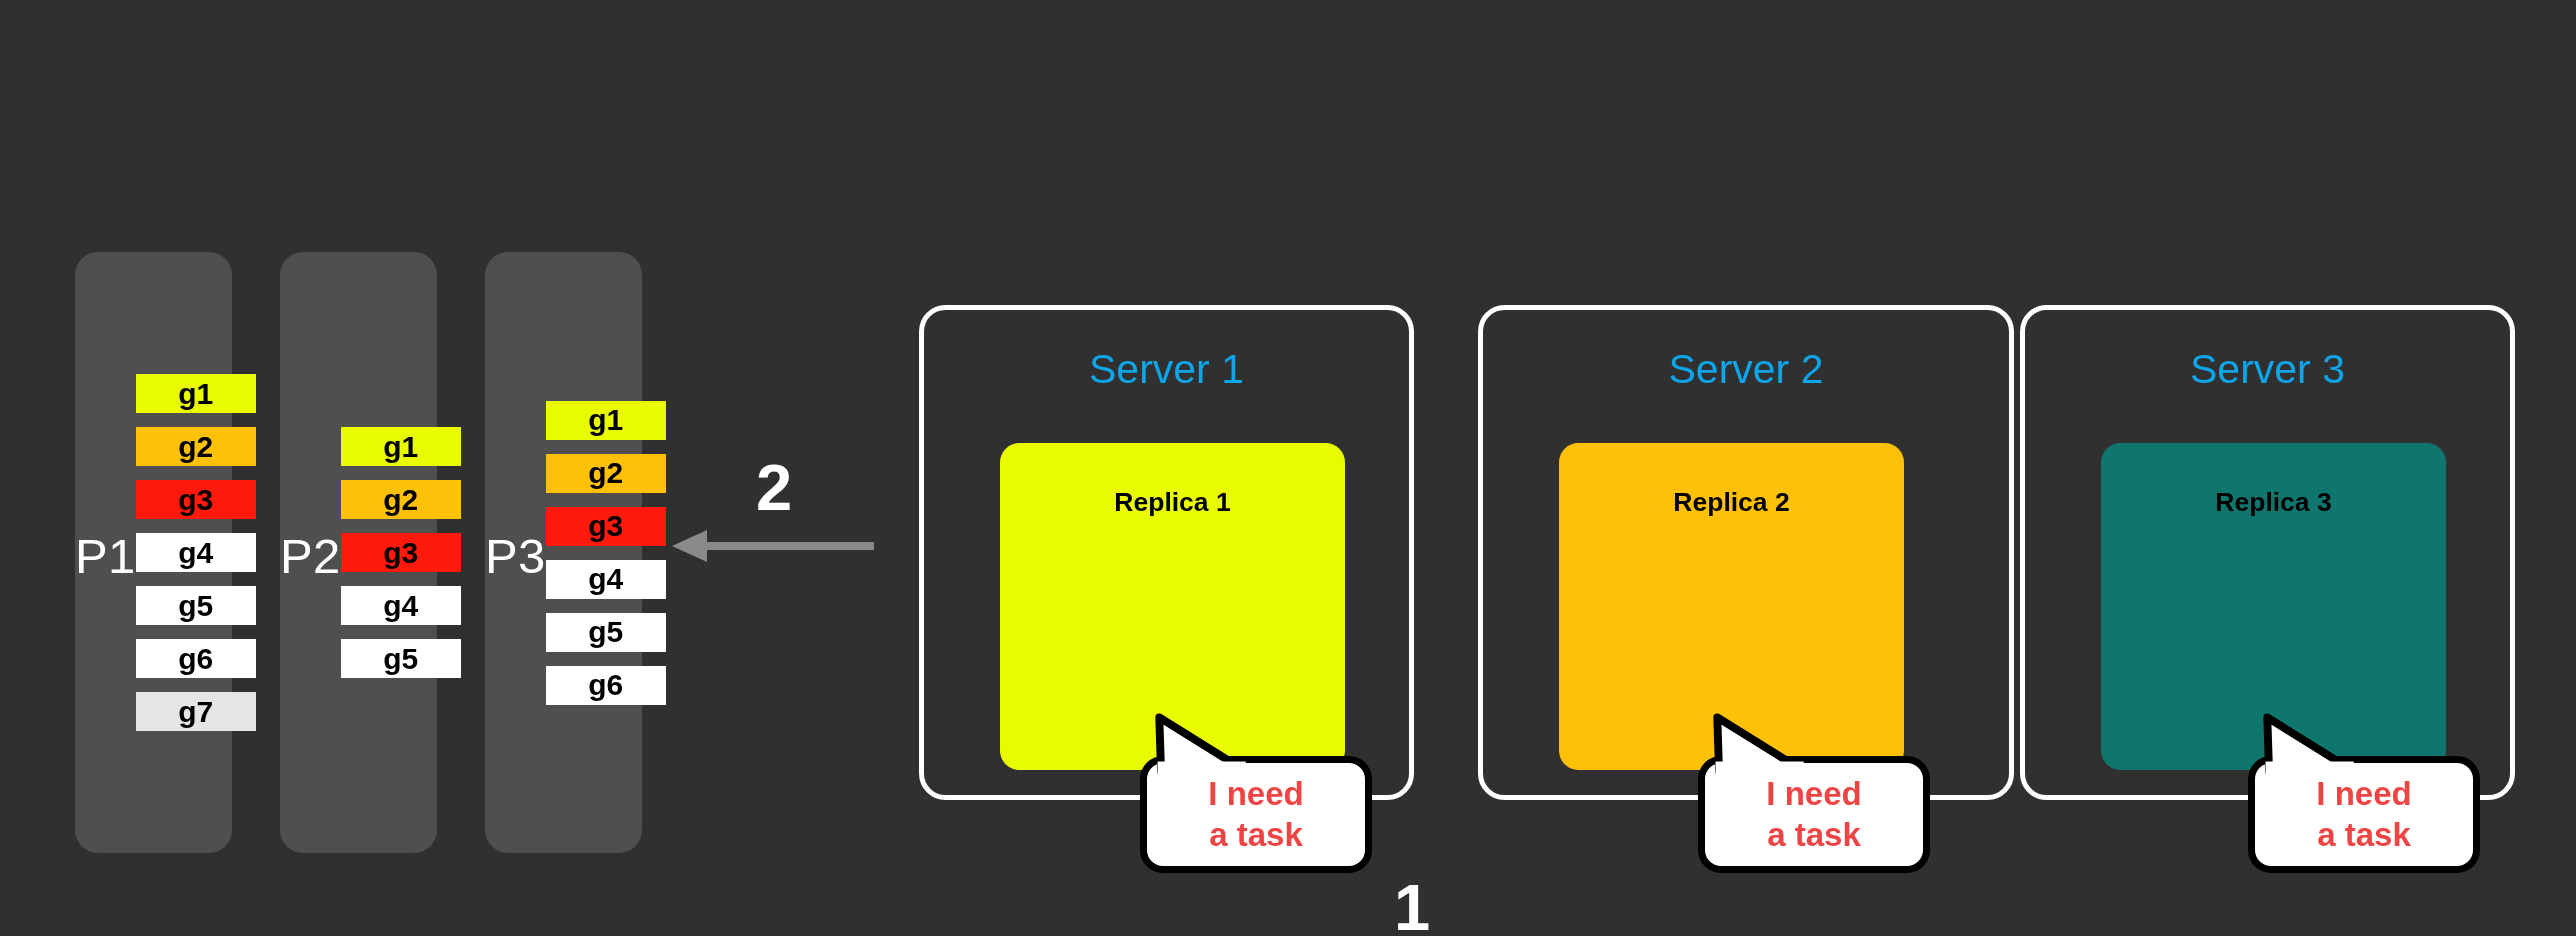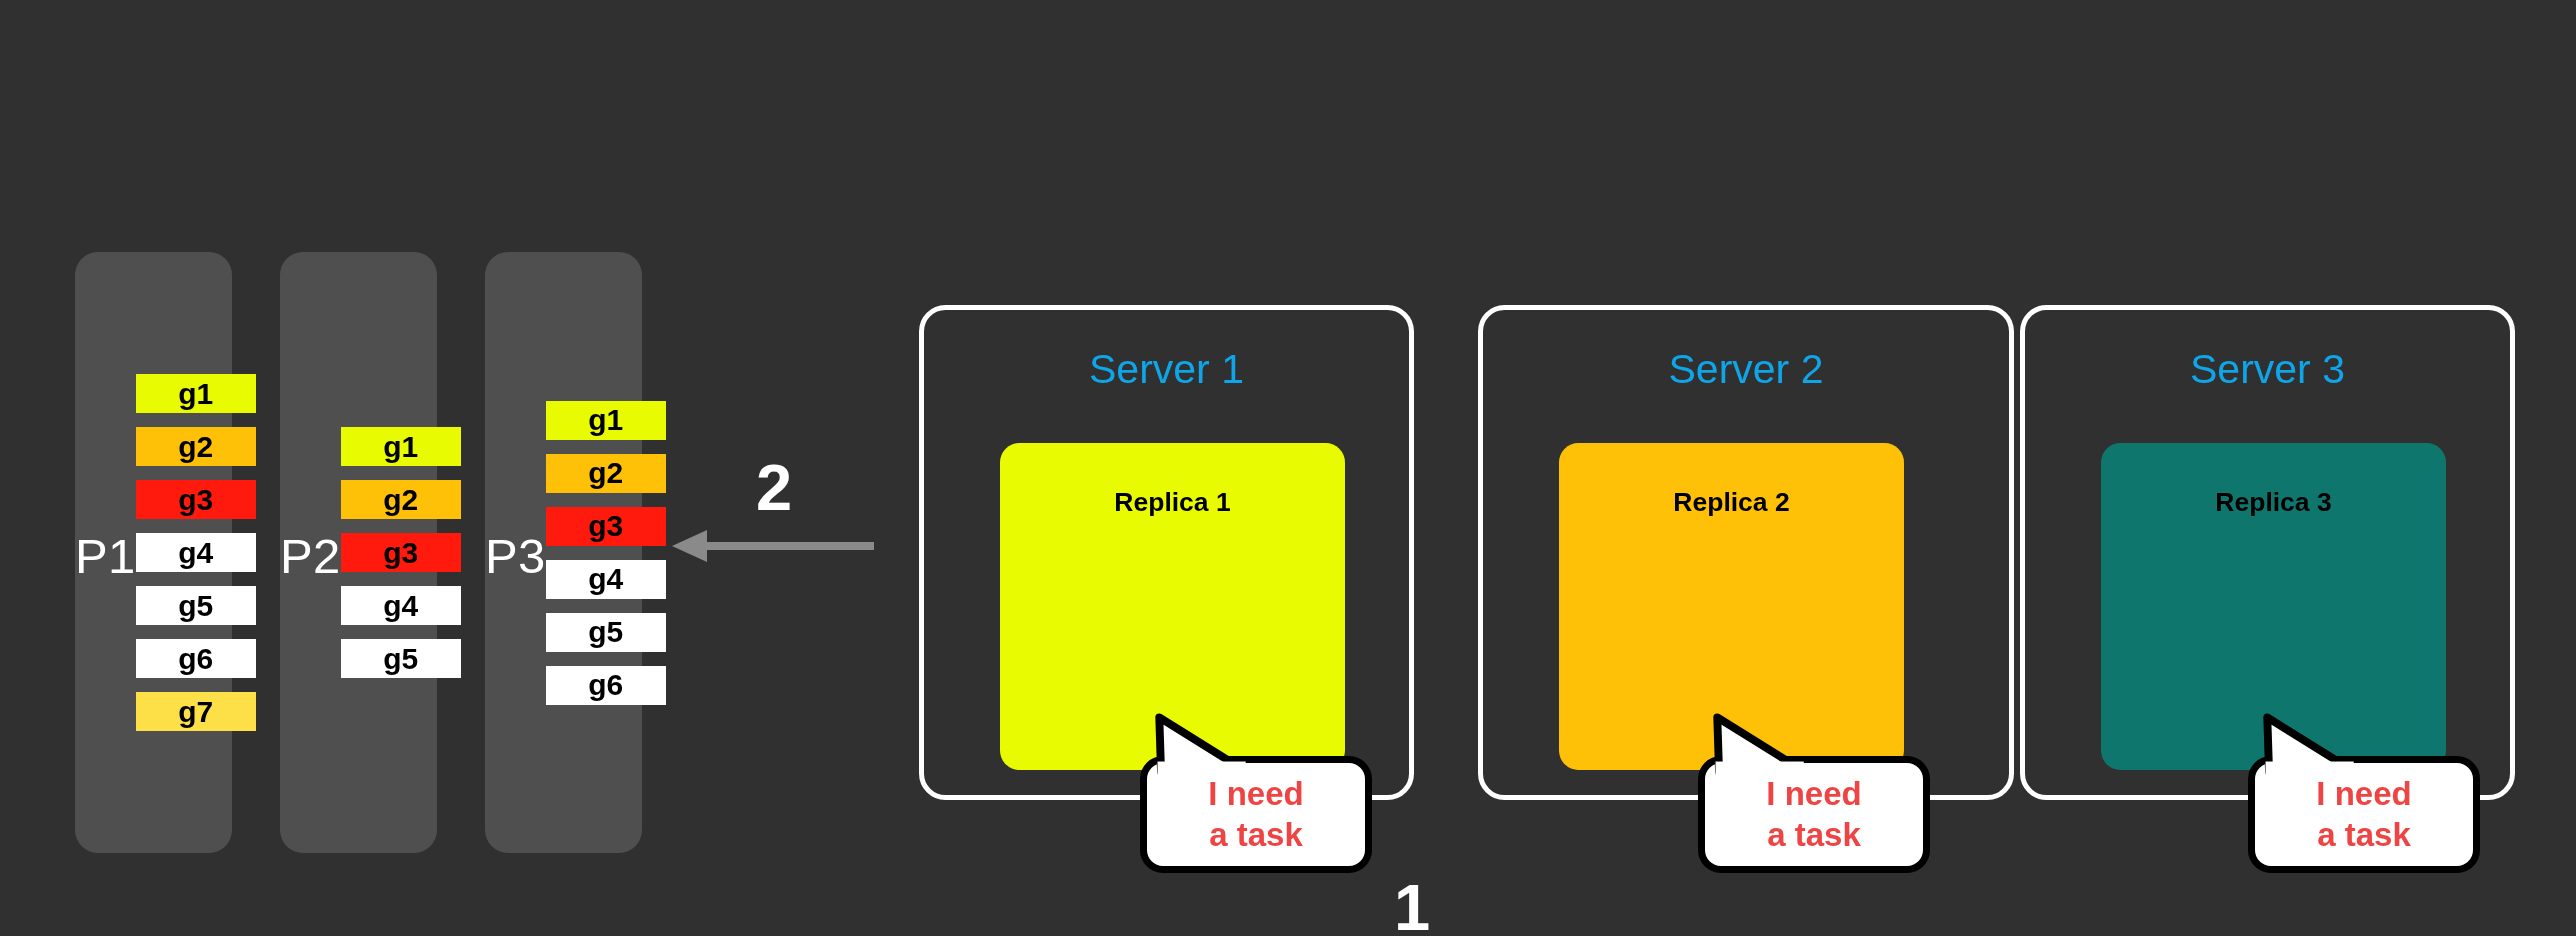--- a/index.html
+++ b/index.html
@@ -175,21 +175,21 @@
 
   <div class="partition" id="partition-0" style="left:75px; top:252px; width:157px; height:601px;">
     <div class="partition-title">P1</div>
     <div class="cell-stack" id="cells-0">
         <div class="cell" style="background: rgb(232, 251, 0);">g1</div>
         <div class="cell" style="background: rgb(255, 193, 7);">g2</div>
         <div class="cell" style="background: rgb(255, 26, 13);">g3</div>
         <div class="cell" style="background: rgb(255, 255, 255);">g4</div>
         <div class="cell" style="background: rgb(255, 255, 255);">g5</div>
         <div class="cell" style="background: rgb(255, 255, 255);">g6</div>
-        <div class="cell" style="background: #fde047;">g7</div>
+        <div class="cell" style="background: #e5e5e5;">g7</div>
       </div>
   </div>
 
   <div class="partition" id="partition-1" style="left:280px; top:252px; width:157px; height:601px;">
     <div class="partition-title">P2</div>
     <div class="cell-stack" id="cells-1">
         <div class="cell" style="background: rgb(232, 251, 0);">g1</div>
         <div class="cell" style="background: rgb(255, 193, 7);">g2</div>
         <div class="cell" style="background: rgb(255, 26, 13);">g3</div>
         <div class="cell" style="background: rgb(255, 255, 255);">g4</div>

